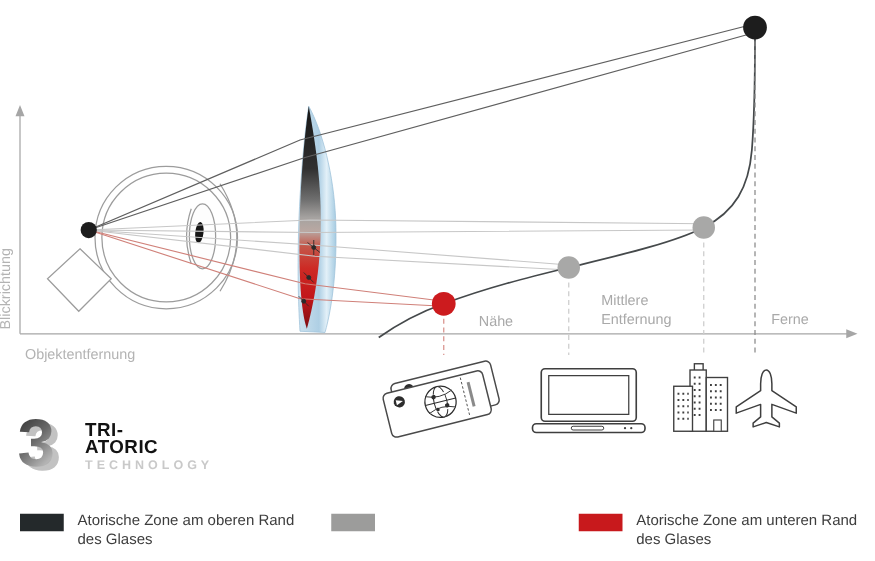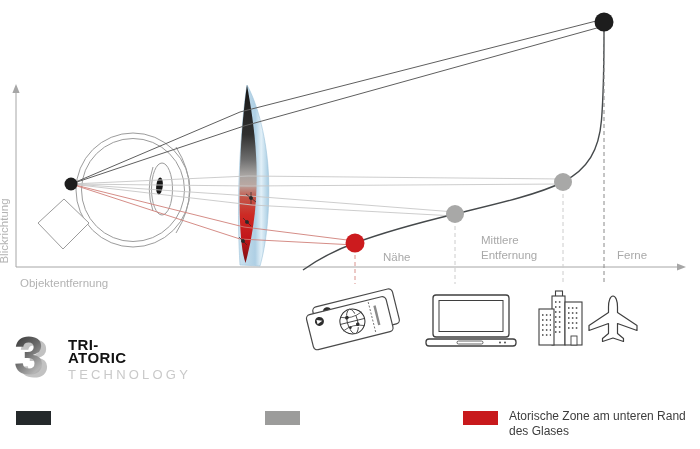--- a/index.html
+++ b/index.html
@@ -12,21 +12,21 @@
 
   
   .logo{position:absolute;left:14px;top:331px;display:flex;align-items:flex-start;}
   .logo-numeral{position:relative;width:48px;height:52px;margin-right:6px;}
   .logo-numeral span{position:absolute;font-size:54px;font-weight:800;line-height:48px;top:0;left:0;}
   .logo-numeral .back{color:#c2c2c2;left:5px;top:3px;}
   .logo-numeral .front{background:linear-gradient(135deg,#2f2f2f 0%,#6a6a6a 45%,#b5b5b5 80%,#8b8b8b 100%);
      -webkit-background-clip:text;background-clip:text;color:transparent;}
   .logo-text{padding-top:7px;}
   .logo-text .l1,.logo-text .l2{font-size:15px;font-weight:800;color:#121212;line-height:13px;letter-spacing:.4px;}
-  .logo-text .l3{font-size:13px;letter-spacing:3.2px;color:#c9c9c9;margin-top:3px;font-weight:400;}
+  .logo-text .l3{font-size:10px;letter-spacing:3.2px;color:#c9c9c9;margin-top:3px;font-weight:700;}
 
   
   .legend-item{position:absolute;top:409px;display:flex;align-items:flex-start;}
   .swatch{width:35px;height:14px;margin-top:2px;flex:0 0 auto;}
   .sw-dark{background:#24292b;} .sw-gray{background:#9c9c9b;} .sw-red{background:#c8191c;}
   .legend-label{margin-left:11px;font-size:12px;color:#3d3d3d;line-height:15px;}
   .li-1{left:16px;} .li-1 .legend-label{width:190px;}
   .li-2{left:265px;} .li-2 .legend-label{width:130px;}
   .li-3{left:463px;} .li-3 .legend-label{width:195px;}
 </style>
@@ -189,20 +189,21 @@
   <div class="logo-text">
     <div class="l1">TRI-</div>
     <div class="l2">ATORIC</div>
     <div class="l3">TECHNOLOGY</div>
   </div>
 </div>
 
 
 <div class="legend-item li-1">
   <div class="swatch sw-dark"></div>
+  <div class="legend-label">Atorische Zone am oberen Rand des Glases</div>
 </div>
 <div class="legend-item li-2">
   <div class="swatch sw-gray"></div>
 </div>
 <div class="legend-item li-3">
   <div class="swatch sw-red"></div>
   <div class="legend-label">Atorische Zone am unteren Rand des Glases</div>
 </div>
 
 </div>

